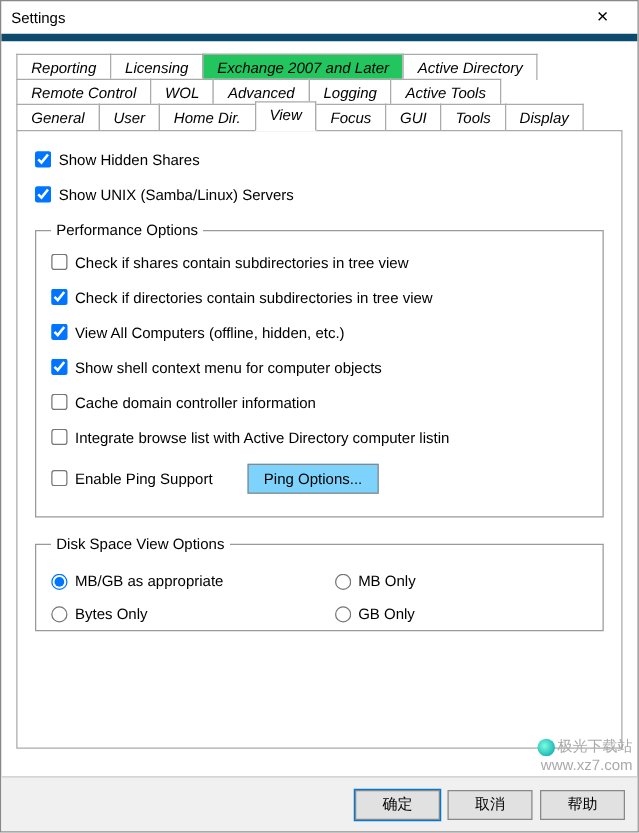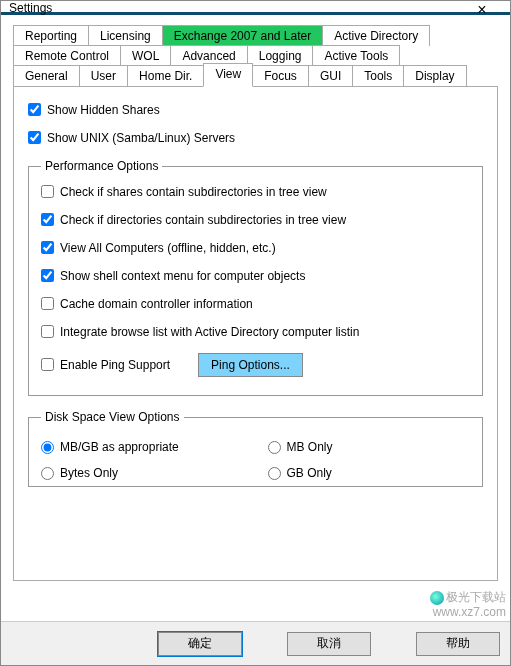--- a/index.html
+++ b/index.html
@@ -1,39 +1,39 @@
 <!DOCTYPE html>
 <html><head>
 <meta charset="utf-8">
 <style>
 * { box-sizing: border-box; font-family: "Microsoft YaHei", "Segoe UI", Tahoma, sans-serif; font-size: 12px; }
 body { margin: 0; background: #fff; width: 511px; height: 666px; position: relative; border: 1px solid #888; }
-.titlebar { height: 14px; display: flex; align-items: flex-start; padding: 0 8px; border-bottom: 3px solid #0c4a6e; }
+.titlebar { height: 32px; display: flex; align-items: center; padding: 0 8px; border-bottom: 6px solid #0c4a6e; }
 .titlebar .title { flex: 1; font-size: 12px; }
 .titlebar .close { width: 40px; text-align: center; font-size: 16px; cursor: pointer; font-family: Arial; }
 .content { padding: 10px 12px 0 12px; }
 .tabstrip { display: flex; flex-wrap: wrap; margin-bottom: 0; }
-.tab { padding: 3px 11px; border: 1px solid #aaa; border-bottom: none; margin-right: -1px; margin-bottom: -1px; background: #fff; cursor: pointer; white-space: nowrap; position: relative; }
+.tab { padding: 3px 11px; border: 1px solid #aaa; border-bottom: none; margin-right: -1px; margin-bottom: -1px; background: #fff; cursor: pointer; white-space: nowrap; position: relative; font-style: italic; }
 .tab.highlight { background: #22c55e; }
 .tab.active { background: #fff; border-bottom: 1px solid #fff; z-index: 2; padding-bottom: 5px; margin-top: -2px; }
 .tabrow { display: flex; width: 100%; }
 .tabrow .tab { flex: 0 0 auto; }
 .panel { border: 1px solid #aaa; padding: 16px 14px; margin-top: 0; min-height: 495px; position: relative; background: #fff; }
 .cbx { display: flex; align-items: flex-start; margin-bottom: 14px; cursor: pointer; }
 .cbx input { margin: 0 6px 0 0; }
 fieldset { border: 1px solid #999; margin: 8px 0 14px 0; padding: 12px 12px 6px 12px; }
 fieldset legend { padding: 0 4px; font-size: 12px; margin-top: 31px; }
 .row { display: flex; align-items: center; margin-bottom: 12px; }
 .row .cbx { margin-bottom: 0; }
 button.ping { margin-left: 28px; padding: 4px 12px; background: #7dd3fc; border: 1px solid #888; cursor: pointer; font-size: 12px; }
 .radiogrid { display: grid; grid-template-columns: 1fr 1fr; gap: 12px 24px; margin-top: 4px; }
 .radio { display: flex; align-items: center; cursor: pointer; }
 .radio input { margin: 0 6px 0 0; }
 .bottombar { position: absolute; bottom: 0; left: 0; right: 0; height: 44px; background: #f0f0f0; border-top: 1px solid #ccc; display: flex; justify-content: flex-end; align-items: center; padding-right: 10px; gap: 6px; }
-.bottombar button { width: 84px; height: 24px; border: 1px solid #888; background: #e1e1e1; cursor: pointer; font-size: 12px; margin-left: 39px; }
+.bottombar button { width: 68px; height: 24px; border: 1px solid #888; background: #e1e1e1; cursor: pointer; font-size: 12px; }
 .bottombar button.primary { outline: 1px solid #0078d7; }
 .watermark { position: absolute; right: 4px; bottom: 46px; font-size: 11px; color: #aaa; text-align: right; line-height: 1.2; pointer-events: none; }
 .watermark .logo { display: inline-block; width: 14px; height: 14px; border-radius: 50%; background: radial-gradient(circle at 40% 40%, #7fd, #09a); vertical-align: middle; margin-right: 2px; }
 </style>
 </head>
 <body>
 
 <div class="titlebar">
   <span class="title">Settings</span>
   <span class="close">×</span>

